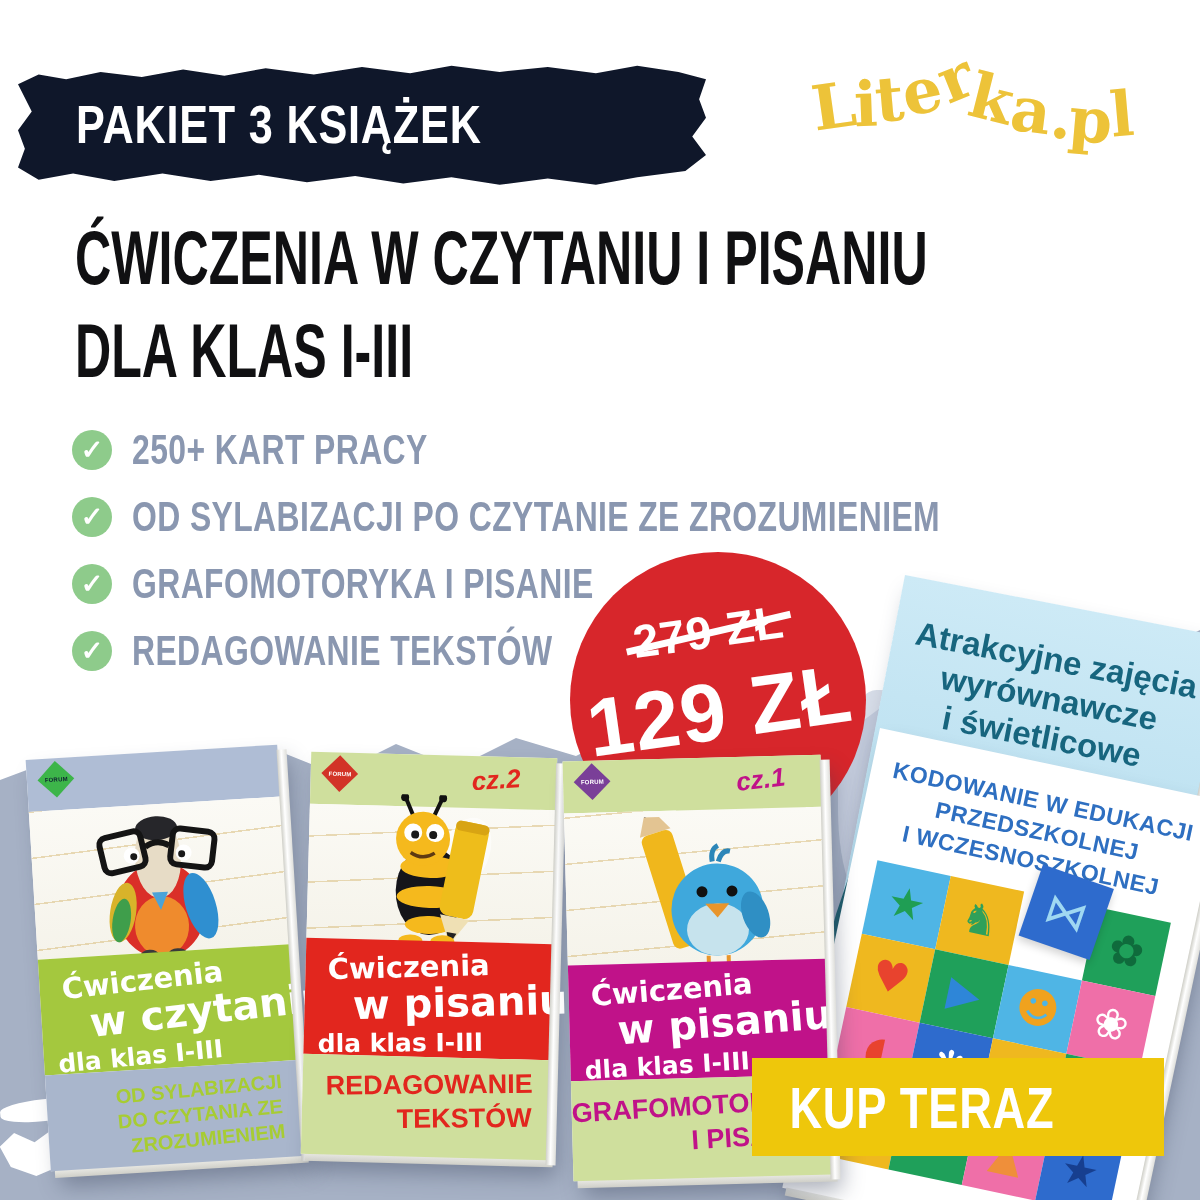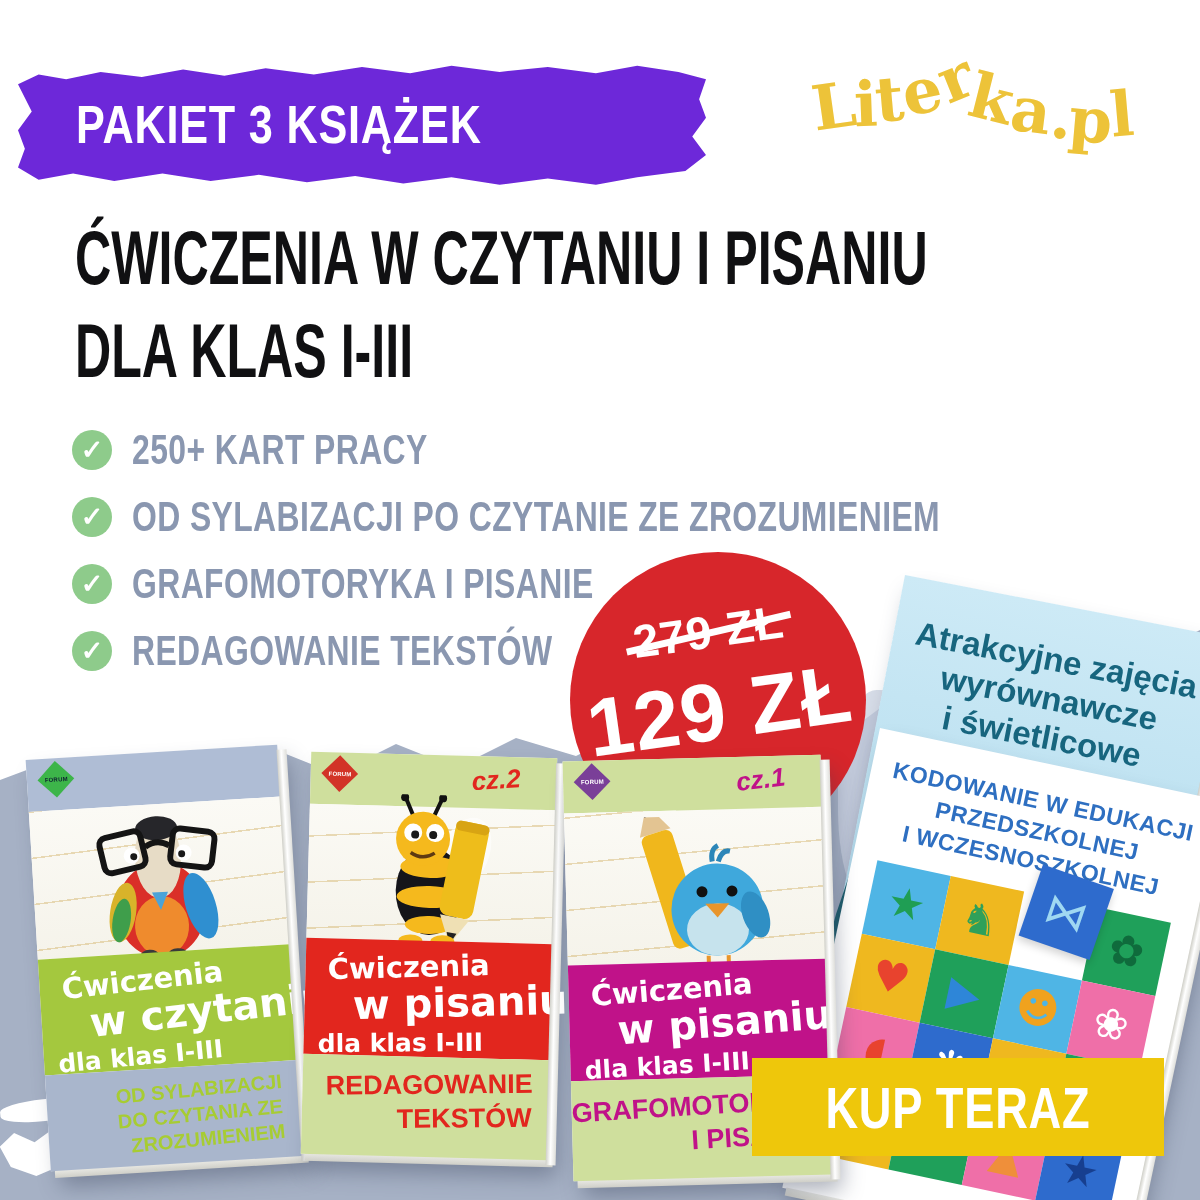--- a/index.html
+++ b/index.html
@@ -12,21 +12,21 @@
     clip-path:polygon(0% 30%,4% 27%,8% 31%,13% 26%,18% 30%,23% 25%,28% 29%,33% 24%,38% 28%,43% 23%,48% 26%,52% 22%,56% 25%,60% 20%,64% 23%,68% 17%,72% 20%,76% 14%,80% 16%,84% 11%,88% 13%,92% 8%,96% 9%,100% 5%,100% 100%,0% 100%); }
   .bg-blob { position:absolute; background:#c9d2e0; opacity:.75; z-index:1; }
   .blob-a { left:838px; top:690px; width:90px; height:230px; border-radius:45% 55% 50% 50%; }
   .blob-b { left:1020px; top:620px; width:170px; height:110px; border-radius:50% 40% 55% 45%; transform:rotate(14deg); }
   .white-brush { position:absolute; background:#fff; z-index:2; }
   .brush-1 { left:0; top:1122px; width:250px; height:52px; transform:rotate(-3deg);
     clip-path:polygon(0% 35%,6% 10%,14% 30%,22% 5%,30% 28%,40% 8%,50% 30%,60% 6%,70% 26%,80% 10%,90% 30%,100% 18%,96% 70%,86% 92%,74% 70%,62% 95%,50% 72%,38% 96%,26% 74%,14% 95%,4% 75%); }
   .brush-2 { left:0; top:1098px; width:110px; height:22px; transform:rotate(-6deg); border-radius:40%; }
 
   
-  .banner { position:absolute; left:18px; top:62px; width:688px; height:124px; background:#6d28d9; z-index:7;
+  .banner { position:absolute; left:18px; top:62px; width:688px; height:124px; background:#0f172a; z-index:7;
     clip-path:polygon(0% 18%,3% 10%,7% 14%,12% 8%,18% 12%,24% 6%,30% 11%,36% 5%,43% 10%,50% 4%,57% 9%,63% 3%,70% 8%,77% 4%,84% 9%,90% 3%,96% 8%,100% 14%,99% 30%,100% 45%,98% 60%,100% 75%,97% 88%,90% 93%,84% 99%,77% 94%,70% 99%,63% 93%,56% 98%,49% 92%,42% 97%,35% 91%,28% 96%,21% 90%,14% 96%,8% 90%,3% 95%,0% 85%,1% 70%,0% 55%,2% 40%); }
   .banner-label { position:absolute; left:58px; top:50%; transform:translateY(-50%) scaleX(.8); transform-origin:left center;
     font-size:54px; font-weight:700; color:#fff; letter-spacing:1px; white-space:nowrap; }
 
   
   .logo { position:absolute; left:812px; top:70px; width:360px; height:110px; z-index:7;
     font-family:"DejaVu Serif", serif; font-weight:700; font-size:62px; color:#edc339; letter-spacing:-2px; white-space:nowrap; }
   .logo .letter { display:inline-block; }
   .logo .letter:nth-child(1){ transform:rotate(-8deg); }
   .logo .letter:nth-child(2){ transform:translateY(-2px) rotate(-2deg); }
@@ -115,21 +115,21 @@
   .fruit-art { position:absolute; left:-8px; bottom:24px; }
   .bonus-coding { left:880px; top:728px; width:350px; height:470px; transform:rotate(12deg); transform-origin:top left; z-index:3;
     background:#fff; }
   .bonus-coding .bc-title { text-align:center; padding-top:24px; color:#2e6fc1; font-weight:700; font-size:23px; line-height:1.3; letter-spacing:.5px; }
   .grid { margin:16px auto 0; width:300px; display:grid; grid-template-columns:repeat(4,75px); grid-auto-rows:75px; }
   .tile { display:flex; align-items:center; justify-content:center; font-family:"DejaVu Sans", sans-serif; font-size:42px; line-height:1; }
   .tile.raised { transform:translate(8px,-26px) rotate(7deg); position:relative; z-index:2; box-shadow:0 4px 8px rgba(0,0,0,.18); }
 
   
   .cta { position:absolute; left:752px; top:1058px; width:412px; height:98px; background:#eec70b; z-index:10;
-    display:flex; align-items:center; justify-content:center; border:none; cursor:pointer; }
+    display:flex; align-items:center; border:none; cursor:pointer; }
   .cta-label { font-size:58px; font-weight:800; color:#fff; transform:scaleX(.78); white-space:nowrap; letter-spacing:1px;
     font-family:"Liberation Sans", sans-serif; }
 </style>
 </head>
 <body>
 
 <div id="stage">
 
   <div class="bg-gray"></div>
   <div class="bg-blob blob-a"></div>

